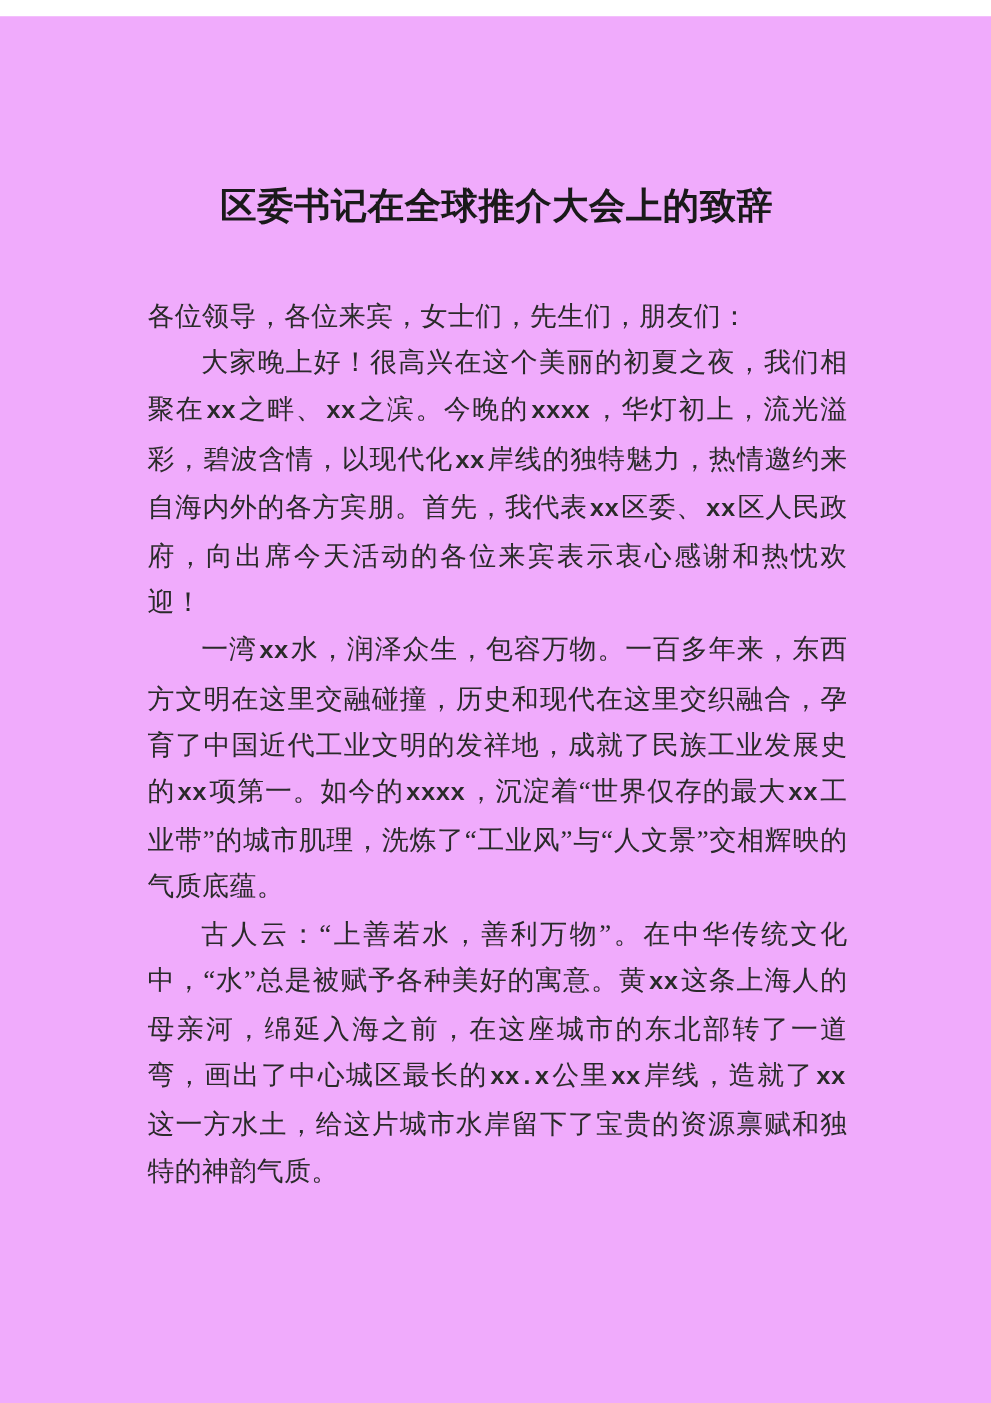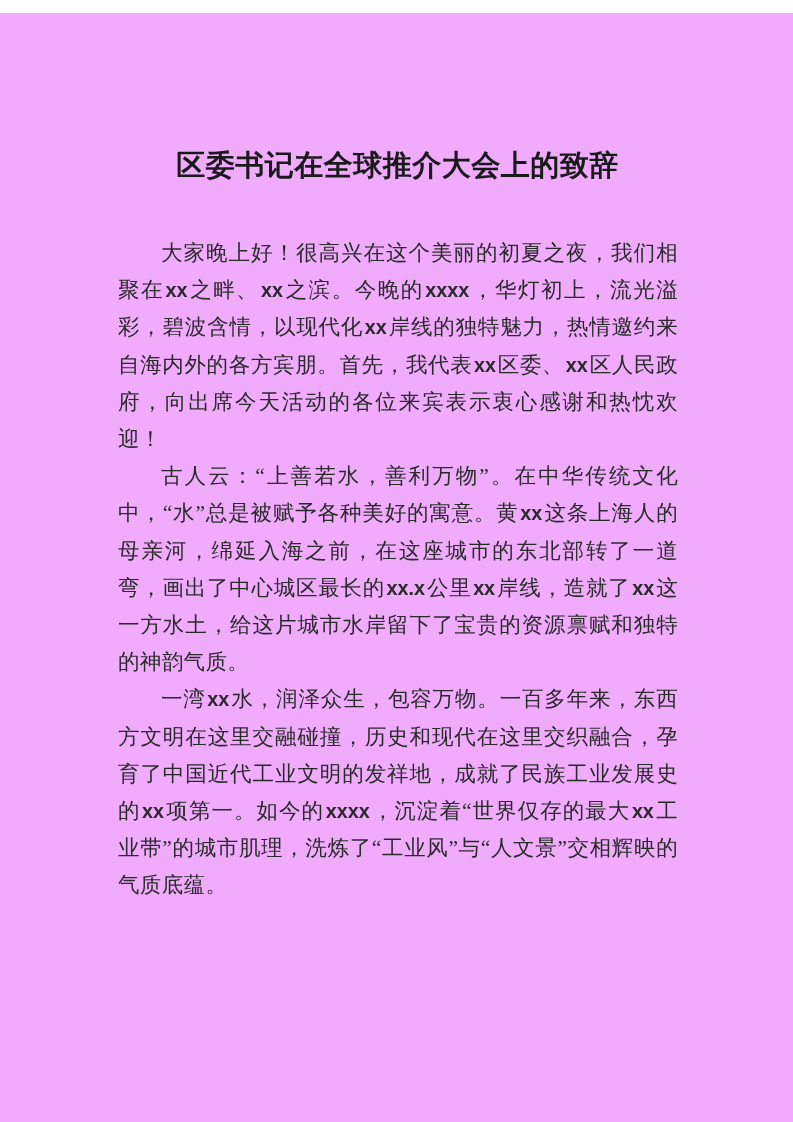--- a/index.html
+++ b/index.html
@@ -46,33 +46,34 @@
   .para {
     margin: 0;
     padding: 0;
     text-indent: 0;
   }
   .para.indent {
     text-indent: 2em;
   }
   
   .ph {
-    font-family: Liberation Sans, sans-serif;
+    font-family: Liberation Mono, monospace;
     font-weight: 700;
     font-size: 0.92em;
     letter-spacing: 0;
     padding: 0 0.08em;
   }
 </style>
 </head>
 <body>
 
 <div class="page">
 
   <div class="doc-title">区委书记在全球推介大会上的致辞</div>
 
   <div class="doc-body">
+    <p class="para">各位领导，各位来宾，女士们，先生们，朋友们：</p>
     <p class="para indent">大家晚上好！很高兴在这个美丽的初夏之夜，我们相聚在<span class="ph">xx</span>之畔、<span class="ph">xx</span>之滨。今晚的<span class="ph">xxxx</span>，华灯初上，流光溢彩，碧波含情，以现代化<span class="ph">xx</span>岸线的独特魅力，热情邀约来自海内外的各方宾朋。首先，我代表<span class="ph">xx</span>区委、<span class="ph">xx</span>区人民政府，向出席今天活动的各位来宾表示衷心感谢和热忱欢迎！</p>
+    <p class="para indent">一湾<span class="ph">xx</span>水，润泽众生，包容万物。一百多年来，东西方文明在这里交融碰撞，历史和现代在这里交织融合，孕育了中国近代工业文明的发祥地，成就了民族工业发展史的<span class="ph">xx</span>项第一。如今的<span class="ph">xxxx</span>，沉淀着“世界仅存的最大<span class="ph">xx</span>工业带”的城市肌理，洗炼了“工业风”与“人文景”交相辉映的气质底蕴。</p>
     <p class="para indent">古人云：“上善若水，善利万物”。在中华传统文化中，“水”总是被赋予各种美好的寓意。黄<span class="ph">xx</span>这条上海人的母亲河，绵延入海之前，在这座城市的东北部转了一道弯，画出了中心城区最长的<span class="ph">xx.x</span>公里<span class="ph">xx</span>岸线，造就了<span class="ph">xx</span>这一方水土，给这片城市水岸留下了宝贵的资源禀赋和独特的神韵气质。</p>
-    <p class="para indent">一湾<span class="ph">xx</span>水，润泽众生，包容万物。一百多年来，东西方文明在这里交融碰撞，历史和现代在这里交织融合，孕育了中国近代工业文明的发祥地，成就了民族工业发展史的<span class="ph">xx</span>项第一。如今的<span class="ph">xxxx</span>，沉淀着“世界仅存的最大<span class="ph">xx</span>工业带”的城市肌理，洗炼了“工业风”与“人文景”交相辉映的气质底蕴。</p>
   </div>
 
 </div>
 
 </body></html>

